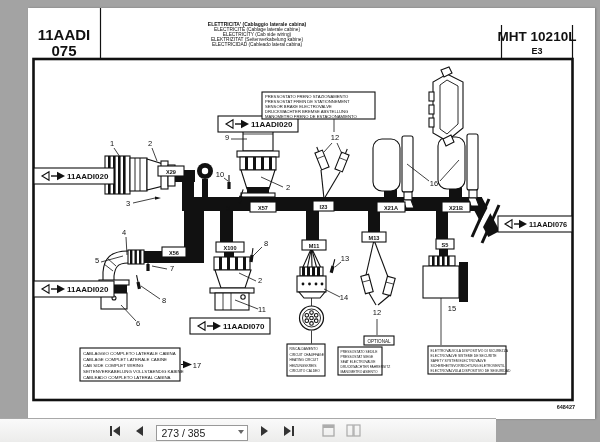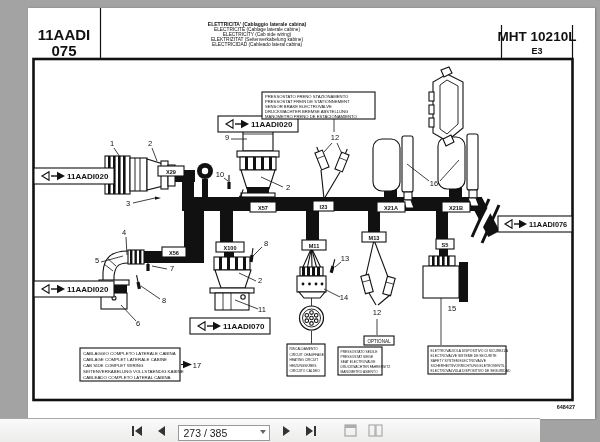--- a/index.html
+++ b/index.html
@@ -21,21 +21,21 @@
   .nt{font-size:4.2px;}
   .nts{font-size:3.3px;}
   .ntm{font-size:3.4px;}
   .ntc{font-size:4.4px;}
   .opt{font-size:4.6px;text-anchor:middle;}
   .ink{stroke:#111;}
   .wh{fill:#fff;stroke:#111;stroke-width:1.1;}
   .ld{stroke:#111;stroke-width:0.8;fill:none;}
   .thin{stroke:#111;stroke-width:1.1;fill:none;}
   
-  .toolbar{position:absolute;left:0;bottom:0;width:540px;height:23px;
+  .toolbar{position:absolute;left:0;bottom:0;width:496px;height:23px;
            background:linear-gradient(#fafafa,#ececeb);border-top:1px solid #a8a8a8;
            display:flex;align-items:center;justify-content:center;}
   .tb-inner{display:flex;align-items:center;gap:7px;transform:translateX(-14px);}
   .tb-btn{width:18px;height:16px;display:flex;align-items:center;justify-content:center;cursor:default;}
   .tb-btn svg{display:block;}
   .tb-sep{width:8px;}
   .fieldwrap{position:relative;width:92px;height:16px;}
   .fieldwrap input{width:100%;height:100%;box-sizing:border-box;border:1px solid #999;
         background:#fff;font:10.5px "Liberation Sans",sans-serif;padding:0 12px 0 5px;color:#222;}
   .caret{position:absolute;right:4px;top:7px;width:0;height:0;

